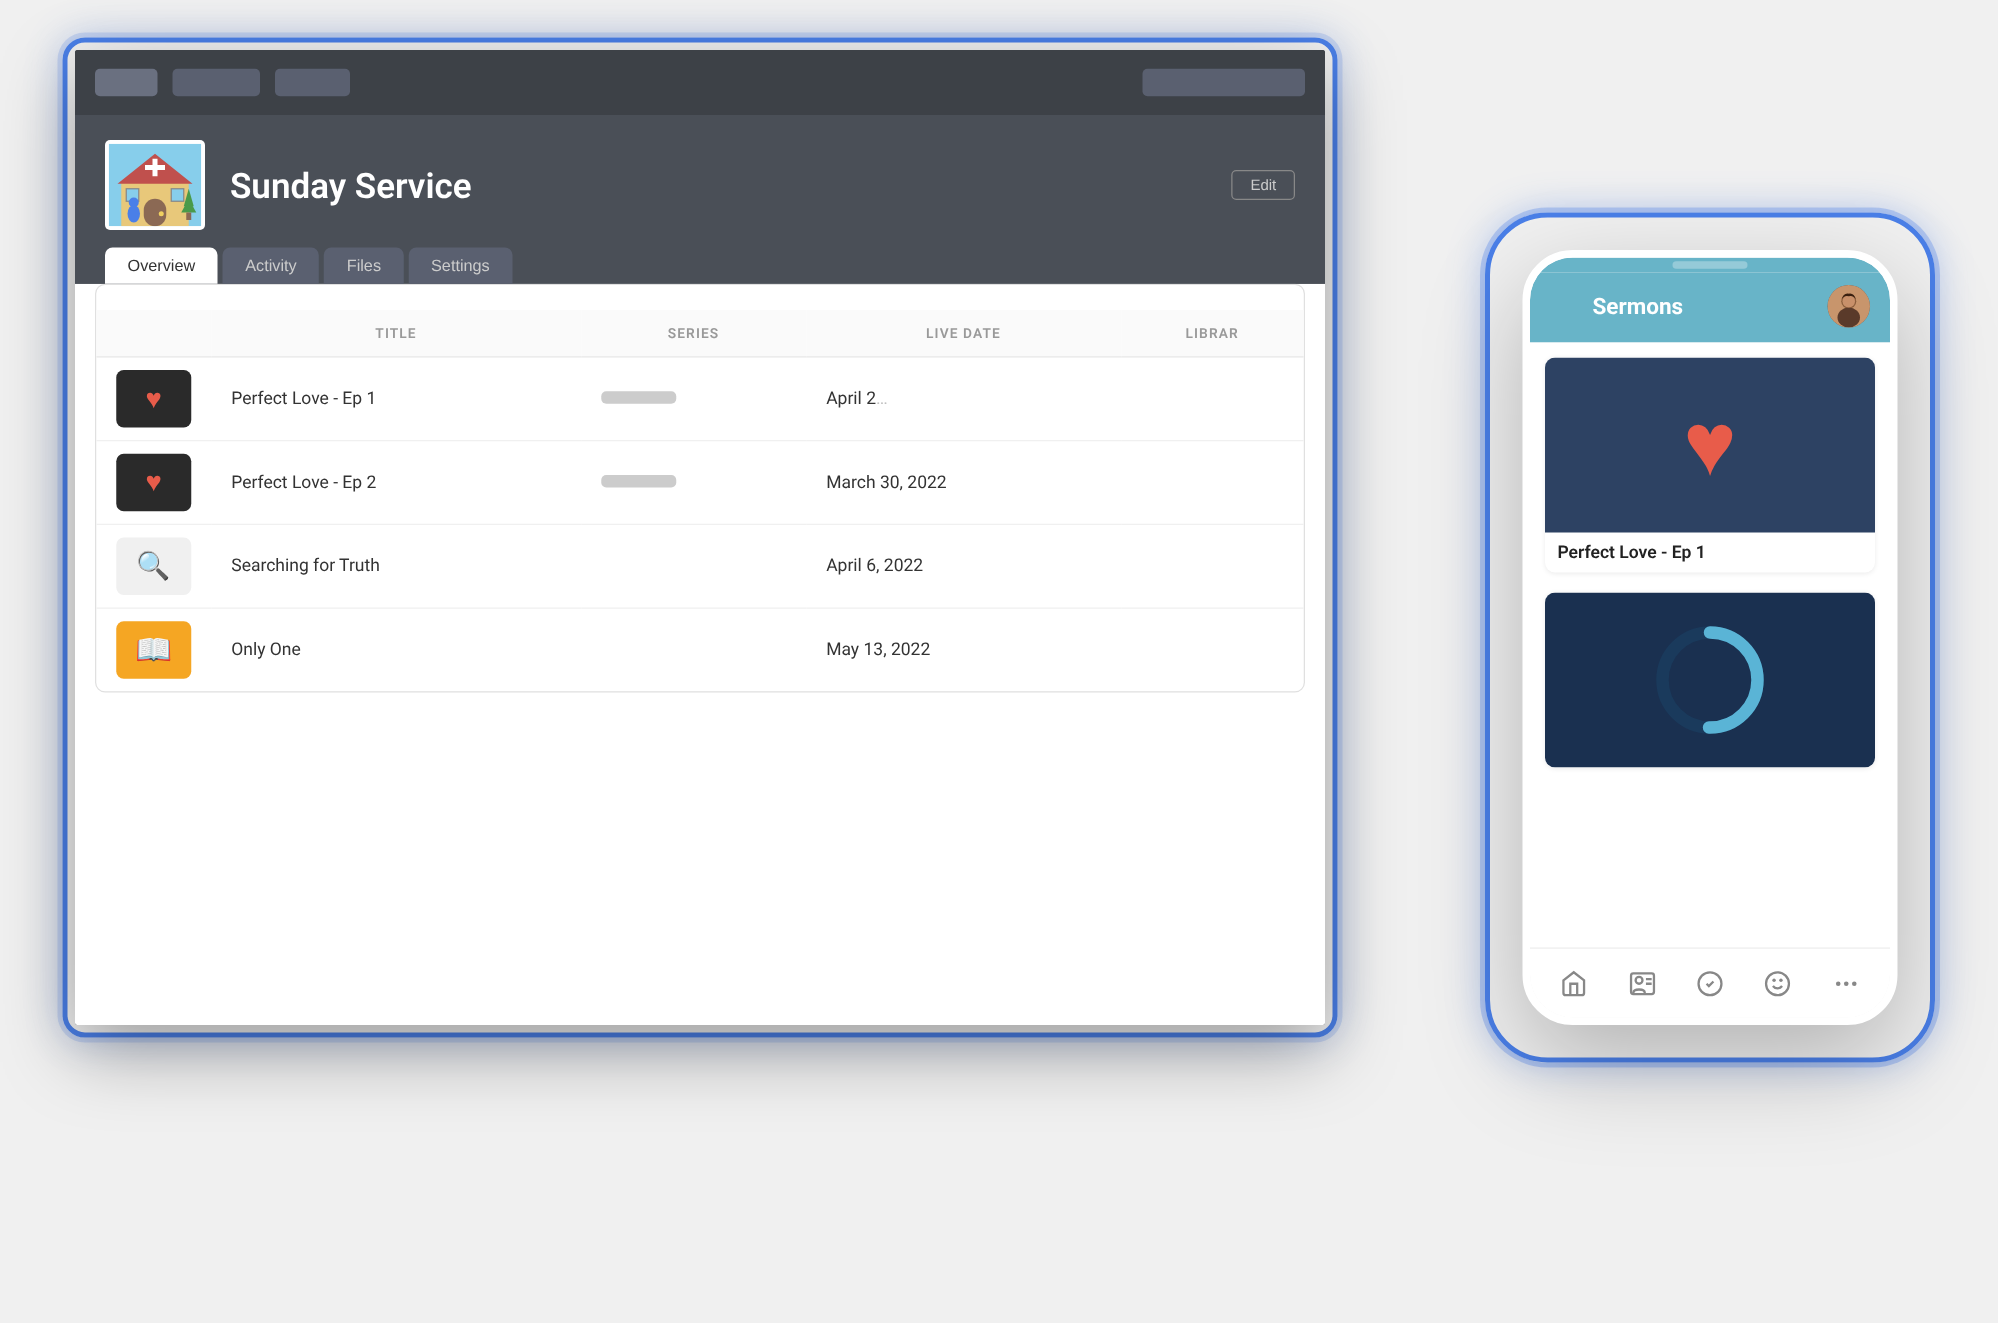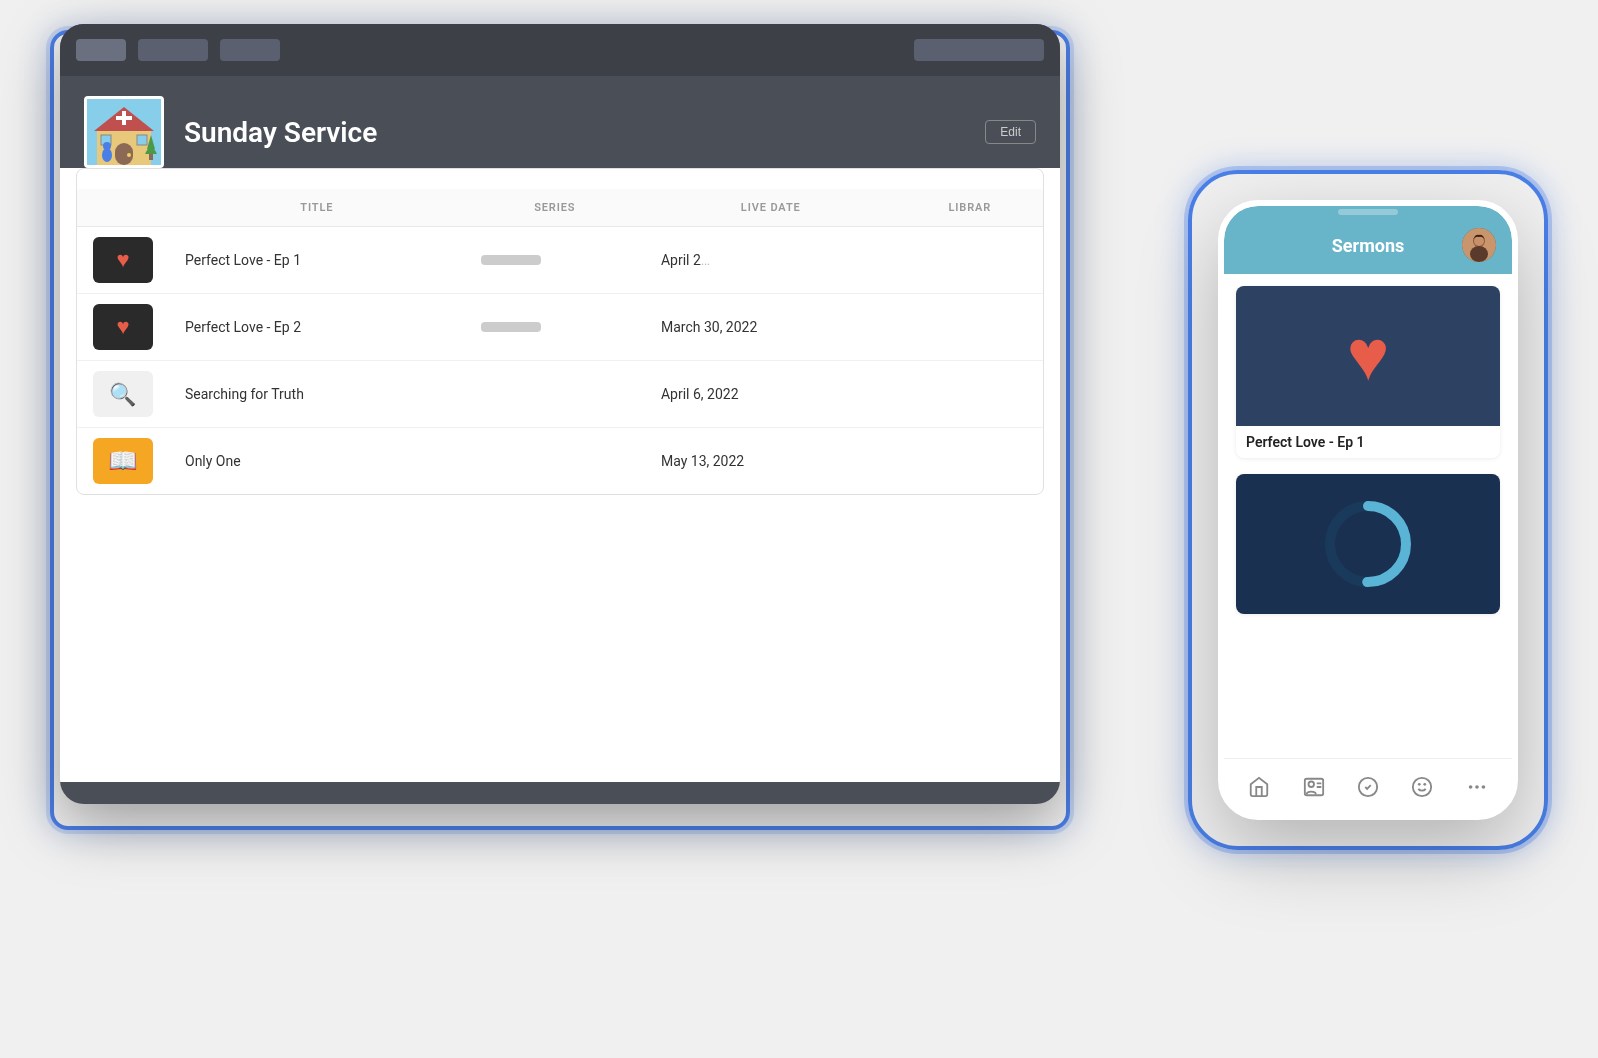--- a/index.html
+++ b/index.html
@@ -8,26 +8,26 @@
       font-family: -apple-system, BlinkMacSystemFont, 'Segoe UI', Roboto, sans-serif;
       width: 1598px;
       height: 1058px;
       overflow: hidden;
       position: relative;
     }
 
     
     .browser-window {
       position: absolute;
-      top: 24px;
+      top: 40px;
       left: 60px;
       width: 1000px;
       height: 780px;
       background: #4a4f57;
-      border-radius: 24px;
+      border-radius: 2px;
       box-shadow: 0 20px 60px rgba(0,0,0,0.35);
       overflow: hidden;
     }
 
     .browser-toolbar {
       background: #3d4147;
       height: 52px;
       display: flex;
       align-items: center;
       padding: 0 16px;
@@ -263,21 +263,20 @@
       display: flex;
       align-items: center;
       justify-content: space-between;
     }
 
     .phone-title {
       color: white;
       font-size: 18px;
       font-weight: 700;
       flex: 1;
-      text-align: center;
     }
 
     .phone-avatar {
       width: 34px;
       height: 34px;
       border-radius: 50%;
       background: #8b6954;
       overflow: hidden;
       display: flex;
       align-items: center;
@@ -422,20 +421,26 @@
         <circle cx="20" cy="47" r="4" fill="#4a7fe8"></circle>
         <ellipse cx="20" cy="56" rx="5" ry="7" fill="#4a7fe8"></ellipse>
       </svg>
     </div>
     <h1 class="app-title">Sunday Service</h1>
     <div class="header-right">
       <button class="header-btn">Edit</button>
     </div>
   </div>
 
+  <div class="app-tabs">
+    <button class="app-tab active">Overview</button>
+    <button class="app-tab">Activity</button>
+    <button class="app-tab">Files</button>
+    <button class="app-tab">Settings</button>
+  </div>
 
   <div class="app-main">
     <div class="table-container">
       <div class="table-wrapper">
         <table class="content-table">
           <thead>
             <tr>
               <th class="thumb-cell"></th>
               <th>TITLE</th>
               <th>SERIES</th>

